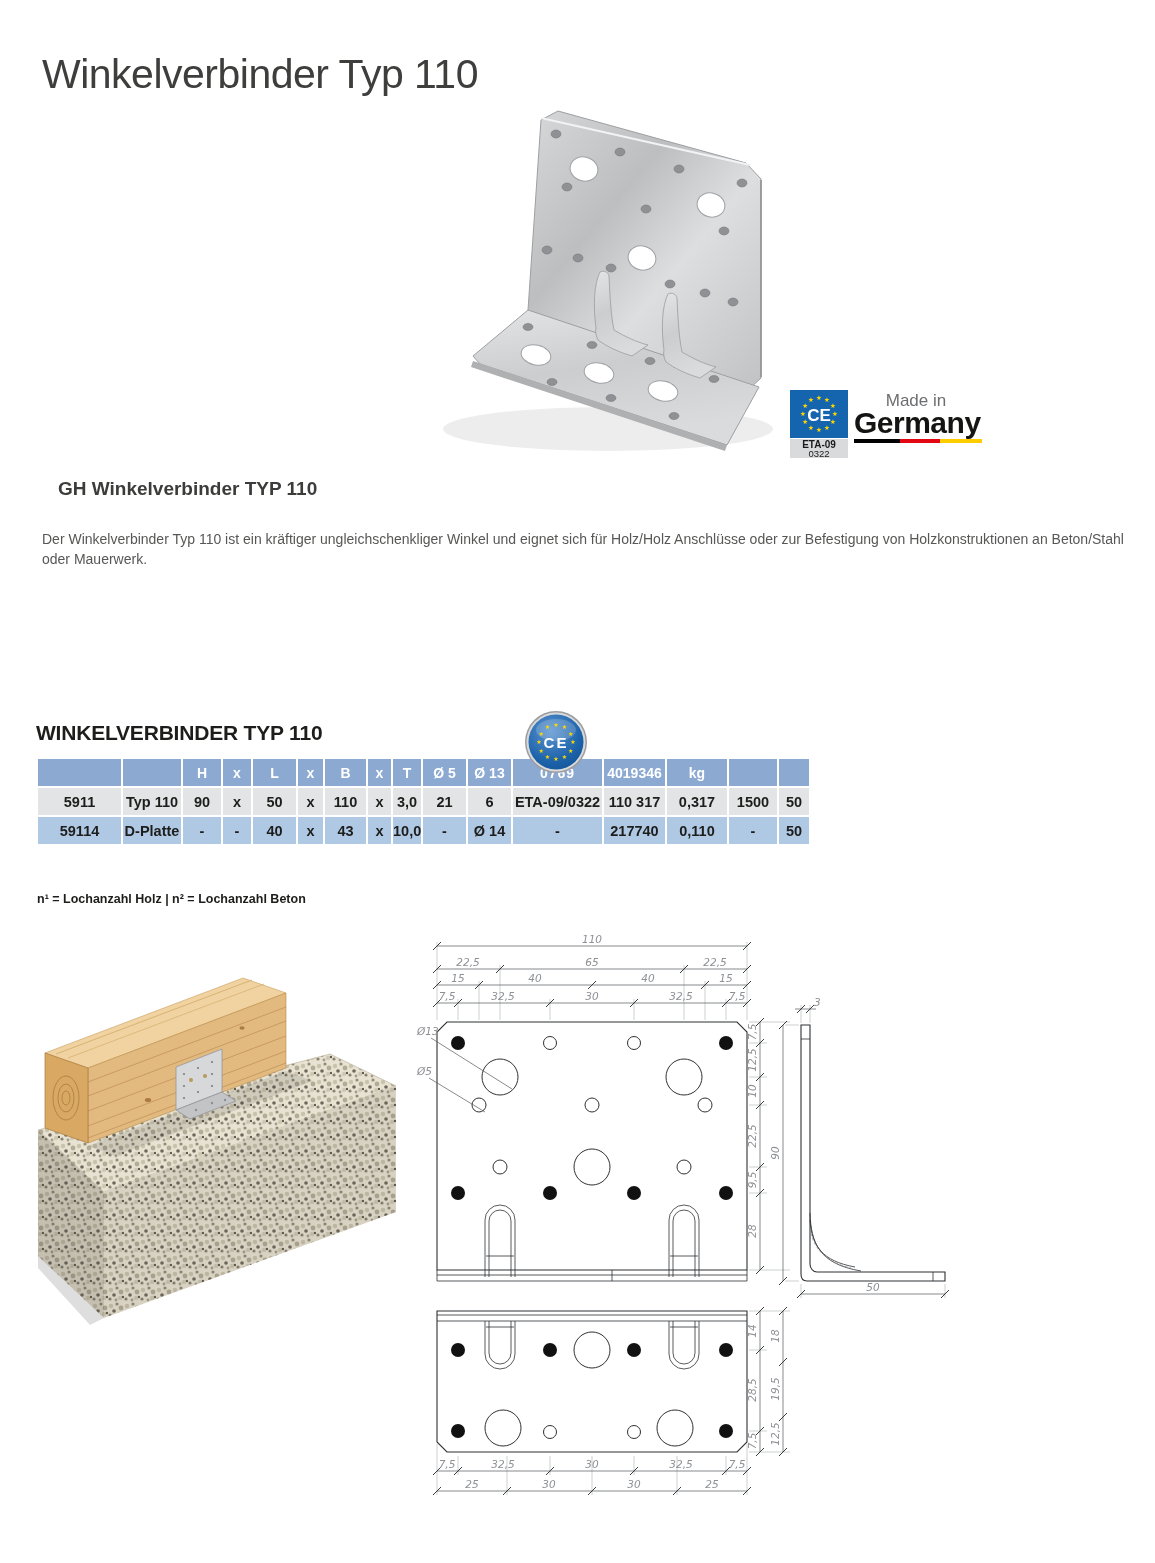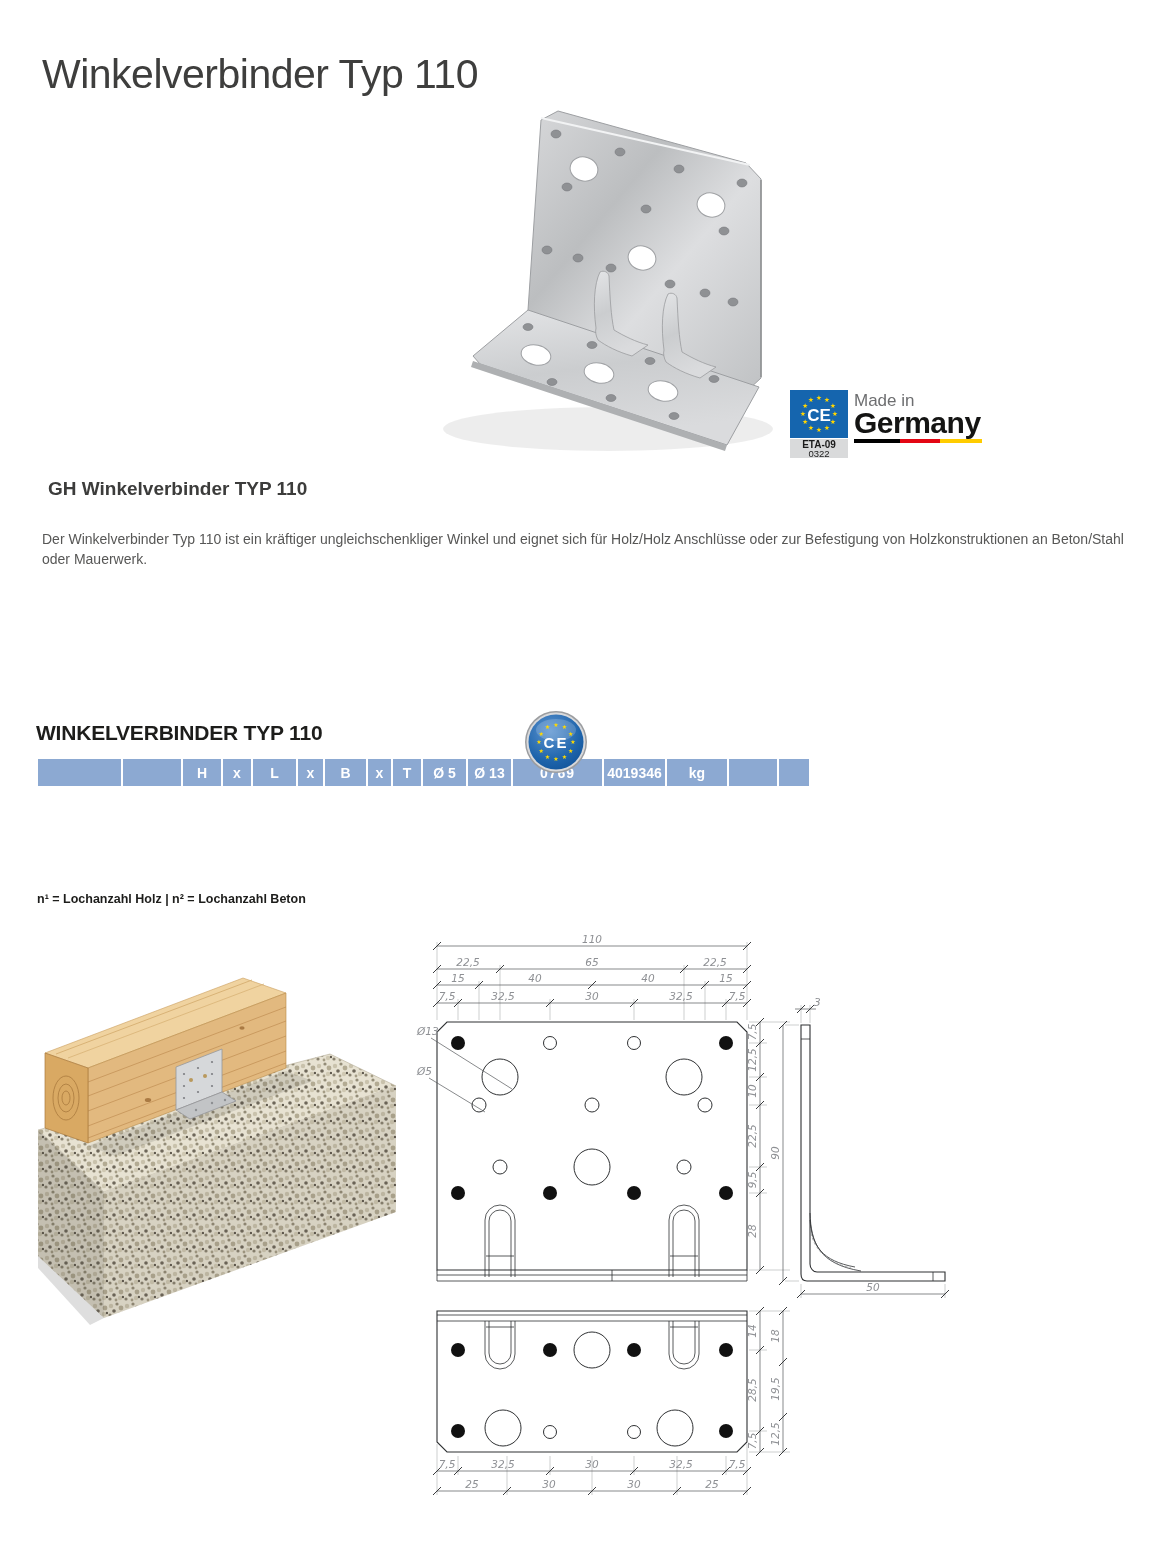--- a/index.html
+++ b/index.html
@@ -5,25 +5,25 @@
   html,body{margin:0;padding:0;background:#fff;}
   .page{position:relative;width:1155px;height:1563px;background:#fff;
         font-family:"Liberation Sans",sans-serif;overflow:hidden;}
   .abs{position:absolute;}
 
   .page-title{left:42px;top:24px;font-size:41px;font-weight:400;color:#3e3e3d;letter-spacing:-0.5px;}
 
   
   .ce-block{left:789px;top:389px;}
   .made-in{left:854px;top:391px;width:128px;}
-  .mi-top{text-align:left;padding-right:4px;font-size:17px;color:#6d6e70;}
+  .mi-top{text-align:center;padding-right:4px;font-size:17px;color:#6d6e70;}
   .mi-germany{font-size:30px;font-weight:800;color:#141413;line-height:1;letter-spacing:-0.5px;margin-top:-3px;}
   .mi-bar{height:4px;margin-top:1px;background:linear-gradient(90deg,#000 0 36%,#E30613 36% 67%,#FFCC00 67% 100%);}
 
-  .product-heading{left:48px;top:462px;font-size:19px;font-weight:700;color:#3c3c3b;}
+  .product-heading{left:58px;top:462px;font-size:19px;font-weight:700;color:#3c3c3b;}
   .para{left:42px;width:1100px;font-size:14px;line-height:1.45;color:#575756;}
   .para1{top:515px;}
   .para2{top:597px;}
 
   .section-title{left:36px;top:700px;font-size:21px;font-weight:800;color:#1d1d1b;letter-spacing:-0.2px;}
 
   
   .table-wrap{left:36px;top:757px;}
   table.prod{border-collapse:collapse;table-layout:fixed;width:773px;font-size:14.5px;}
   table.prod td{border:2px solid #fff;text-align:center;padding:1px 0;height:25px;
@@ -184,20 +184,56 @@
         <td>x</td>
         <td>T</td>
         <td>Ø 5</td>
         <td>Ø 13</td>
         <td class="ce-num">0769</td>
         <td>4019346</td>
         <td>kg</td>
         <td></td>
         <td></td>
       </tr>
+      <tr class="r1">
+        <td>5911</td>
+        <td>Typ 110</td>
+        <td>90</td>
+        <td>x</td>
+        <td>50</td>
+        <td>x</td>
+        <td>110</td>
+        <td>x</td>
+        <td>3,0</td>
+        <td>21</td>
+        <td>6</td>
+        <td>ETA-09/0322</td>
+        <td>110 317</td>
+        <td>0,317</td>
+        <td>1500</td>
+        <td>50</td>
+      </tr>
+      <tr class="r2">
+        <td>59114</td>
+        <td>D-Platte</td>
+        <td>-</td>
+        <td>-</td>
+        <td>40</td>
+        <td>x</td>
+        <td>43</td>
+        <td>x</td>
+        <td>10,0</td>
+        <td>-</td>
+        <td>Ø 14</td>
+        <td>-</td>
+        <td>217740</td>
+        <td>0,110</td>
+        <td>-</td>
+        <td>50</td>
+      </tr>
     </tbody>
       </table>
   </div>
 
   <svg class="abs ce-badge" width="64" height="64" viewBox="0 0 64 64">
     <defs>
       <radialGradient id="bgrad" cx="0.4" cy="0.3" r="0.9">
         <stop offset="0" stop-color="#5b93d0"></stop>
           <stop offset="0.6" stop-color="#1e64ab"></stop>
         <stop offset="1" stop-color="#0b4c92"></stop>

